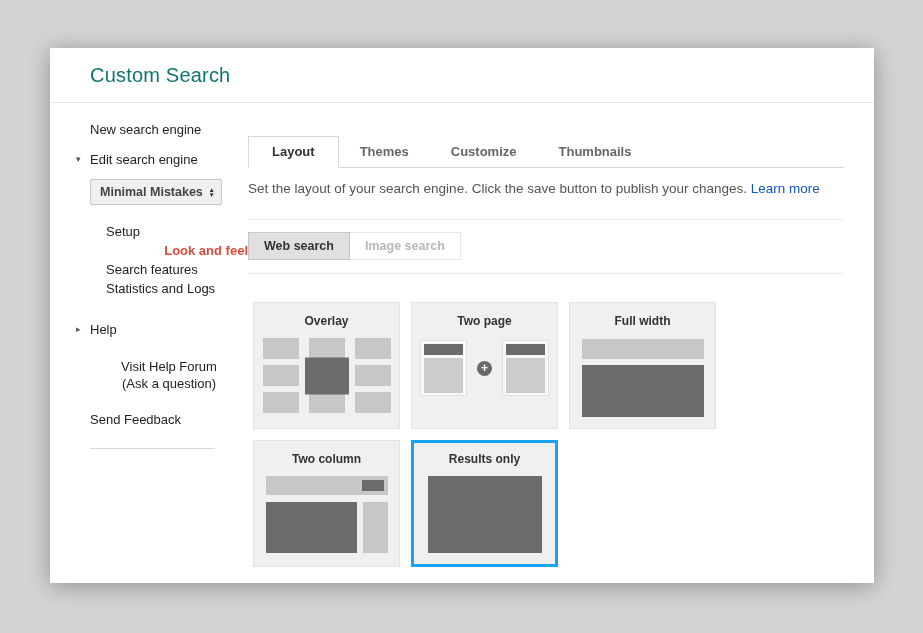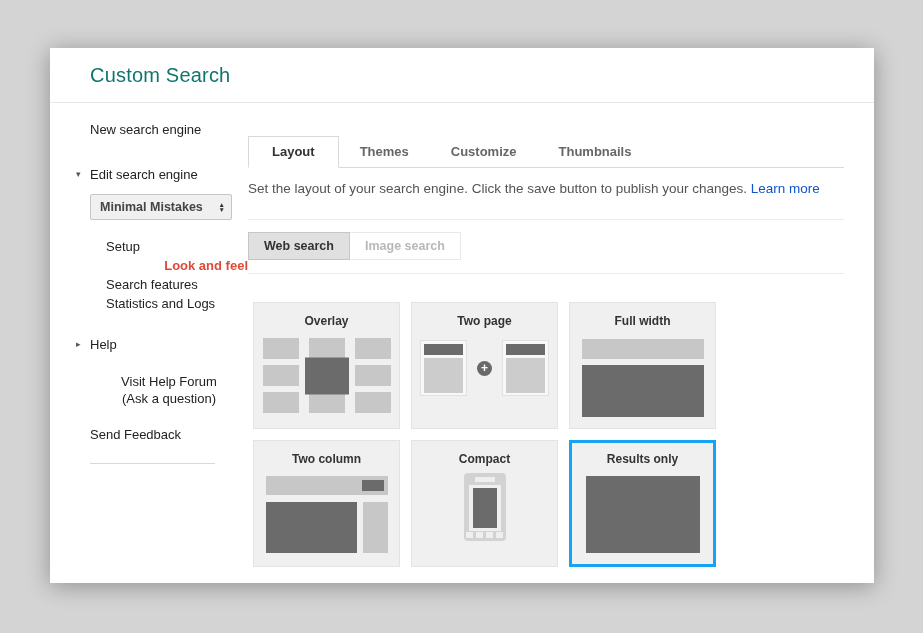--- a/index.html
+++ b/index.html
@@ -29,28 +29,28 @@
   
   .content { display: flex; height: 479px; }
 
   
   .sidebar {
     width: 198px; flex-shrink: 0;
     padding: 19px 0 0 40px;
     font-size: 13px; color: #222;
   }
   .sb-link { cursor: pointer; }
-  .sb-top { margin-bottom: 30px; }
+  .sb-top { margin-bottom: 15px; }
   .sb-row { position: relative; margin-bottom: 12px; }
   .sb-arrow {
     position: absolute; left: -14px; top: 2px;
     font-size: 9px; color: #555;
   }
   .engine-select {
-    width: 142px; height: 26px;
+    width: 132px; height: 26px;
     background: #f0f0f0;
     border: 1px solid #c6c6c6;
     border-radius: 2px;
     display: flex; align-items: center; justify-content: space-between;
     padding: 0 6px 0 9px;
     font-size: 12.5px; font-weight: bold; color: #444;
     margin: 0 0 17px 0;
     cursor: pointer;
   }
   .stepper { display: flex; flex-direction: column; line-height: 5px; font-size: 6.5px; color: #333; }
@@ -312,35 +312,20 @@
             <div class="tc-bar thumb-light">
               <div class="tc-accent thumb-dark"></div>
             </div>
             <div class="tc-row">
               <div class="tc-main thumb-dark"></div>
               <div class="tc-side thumb-light"></div>
             </div>
           </div>
         </div>
 
-        <div class="card">
-          <div class="card-title">Compact</div>
-          <div class="phone">
-            <div class="phone-notch"></div>
-            <div class="phone-screen">
-              <div class="phone-dark thumb-dark"></div>
-            </div>
-            <div class="phone-btns">
-              <div class="phone-btn"></div>
-                <div class="phone-btn"></div>
-                <div class="phone-btn"></div>
-                <div class="phone-btn"></div>
-            </div>
-          </div>
-        </div>
 
         <div class="card selected">
           <div class="card-title">Results only</div>
           <div class="ro-main thumb-dark"></div>
         </div>
 
       </div>
     </div>
   </div>
 </div>

